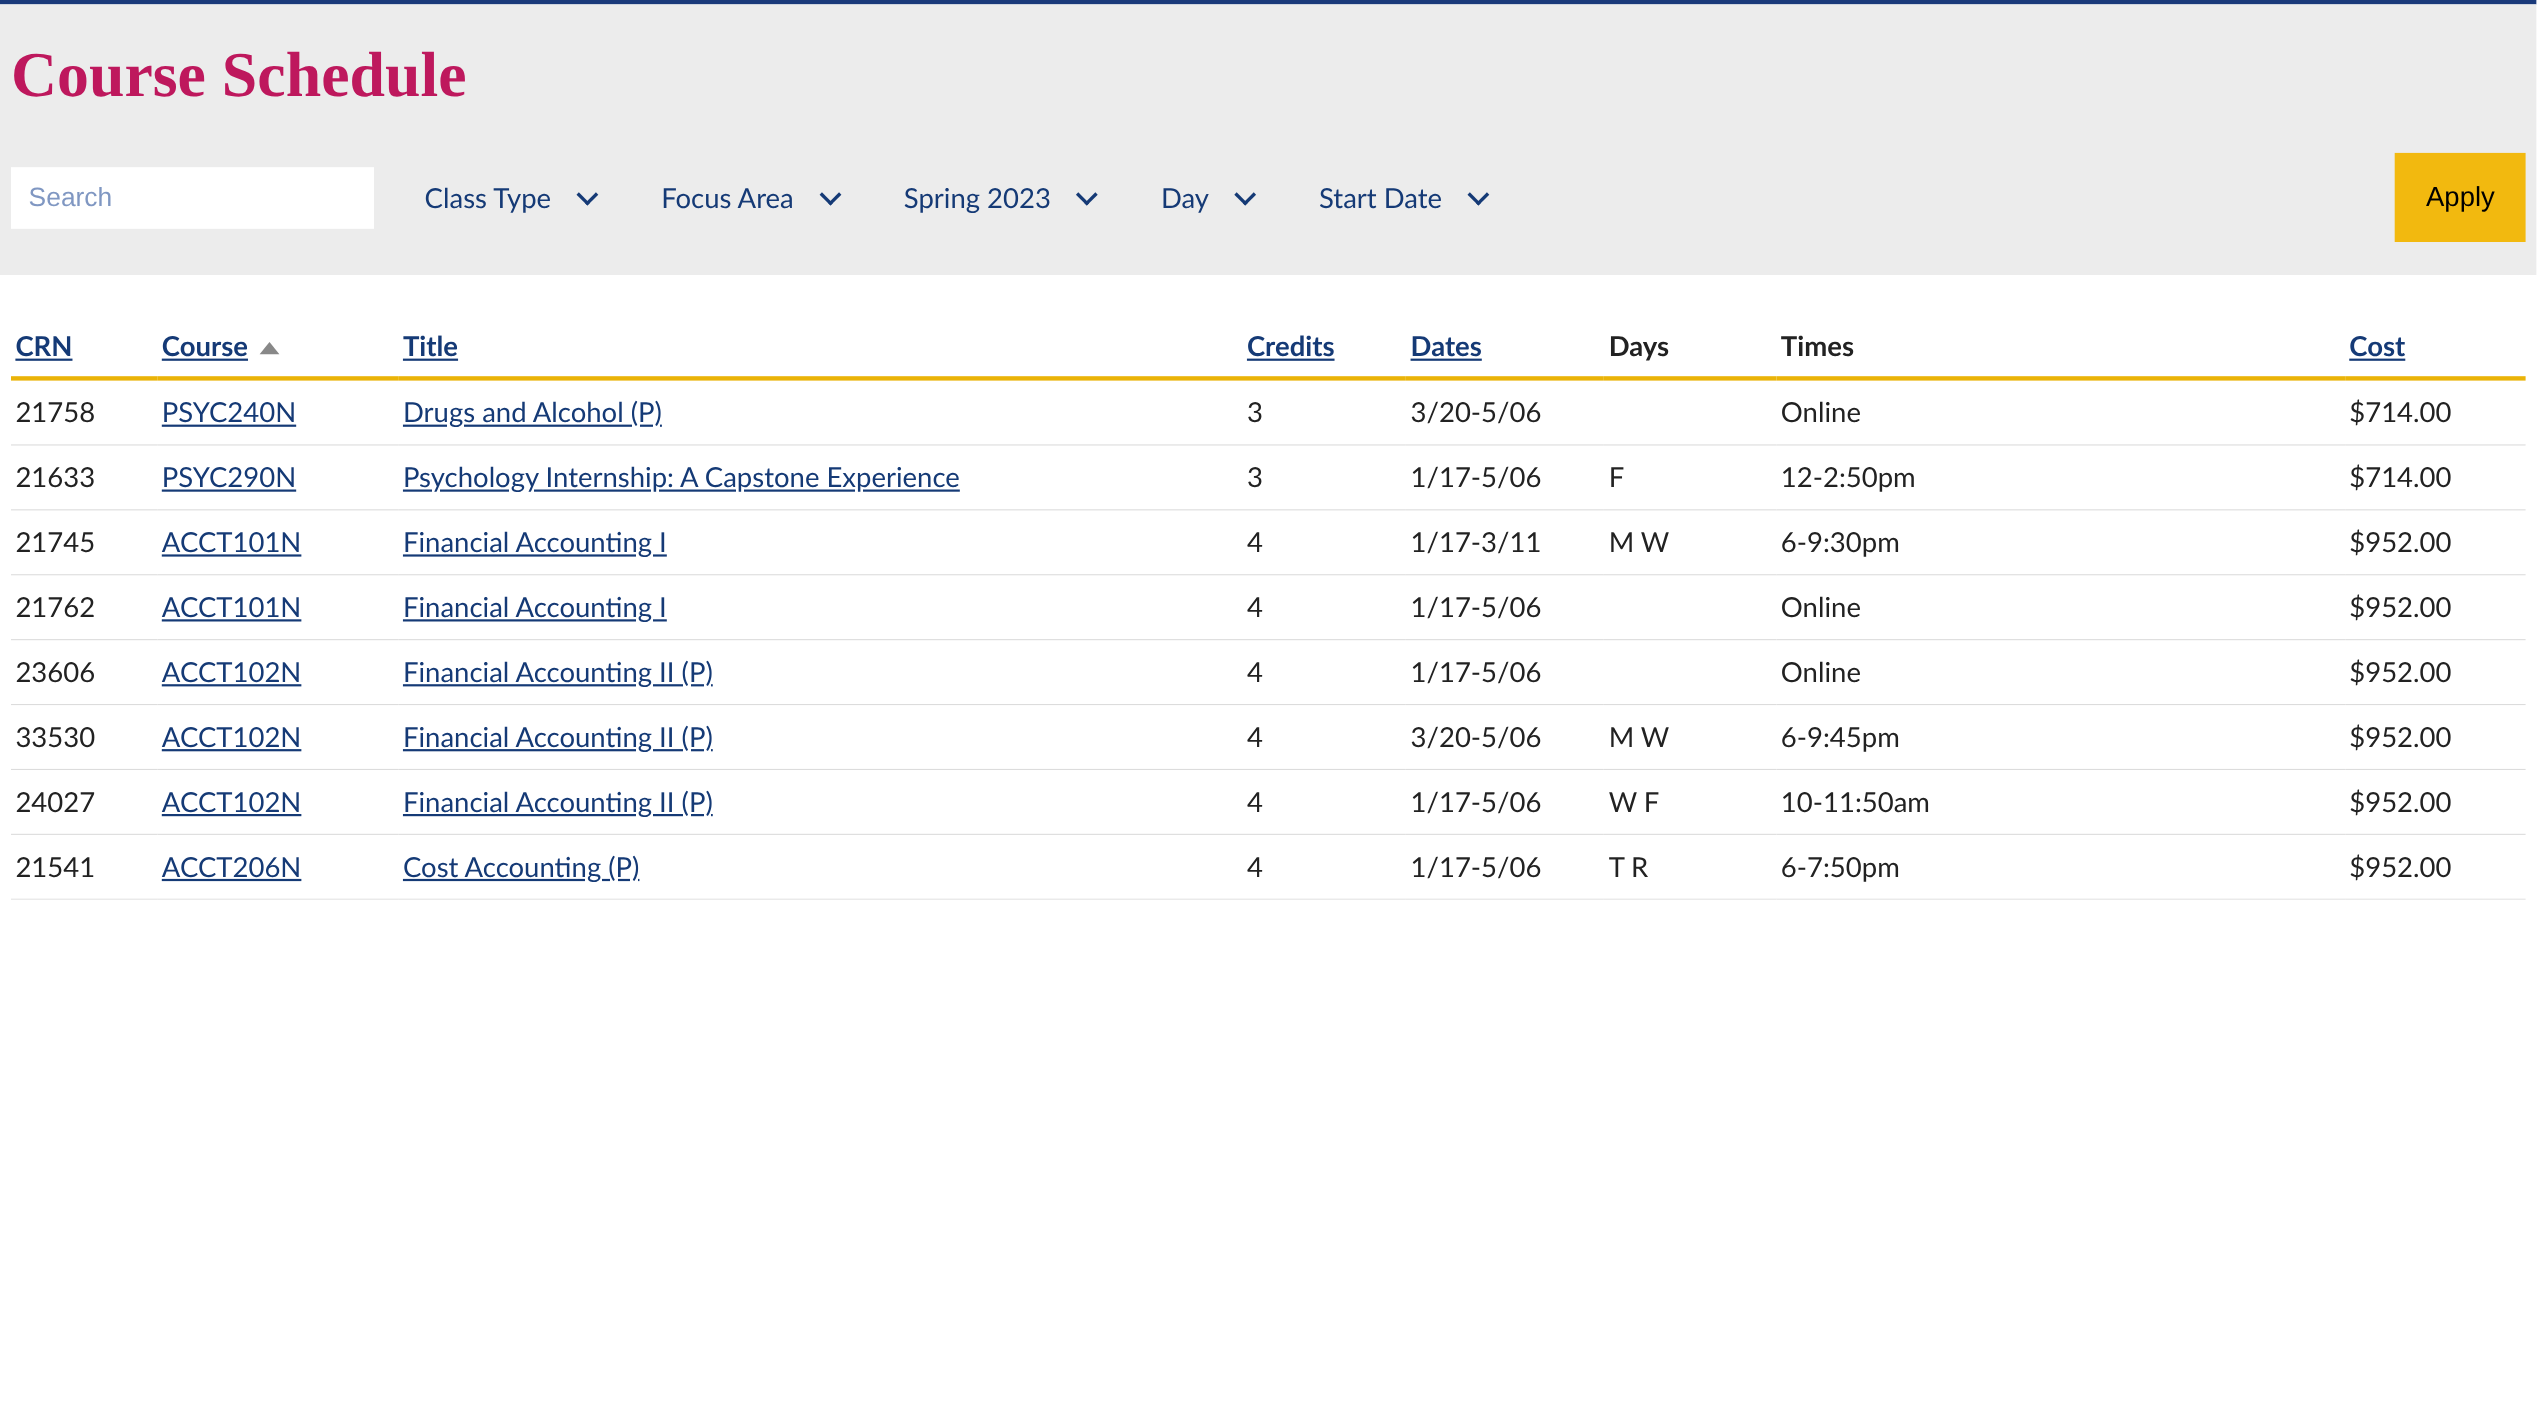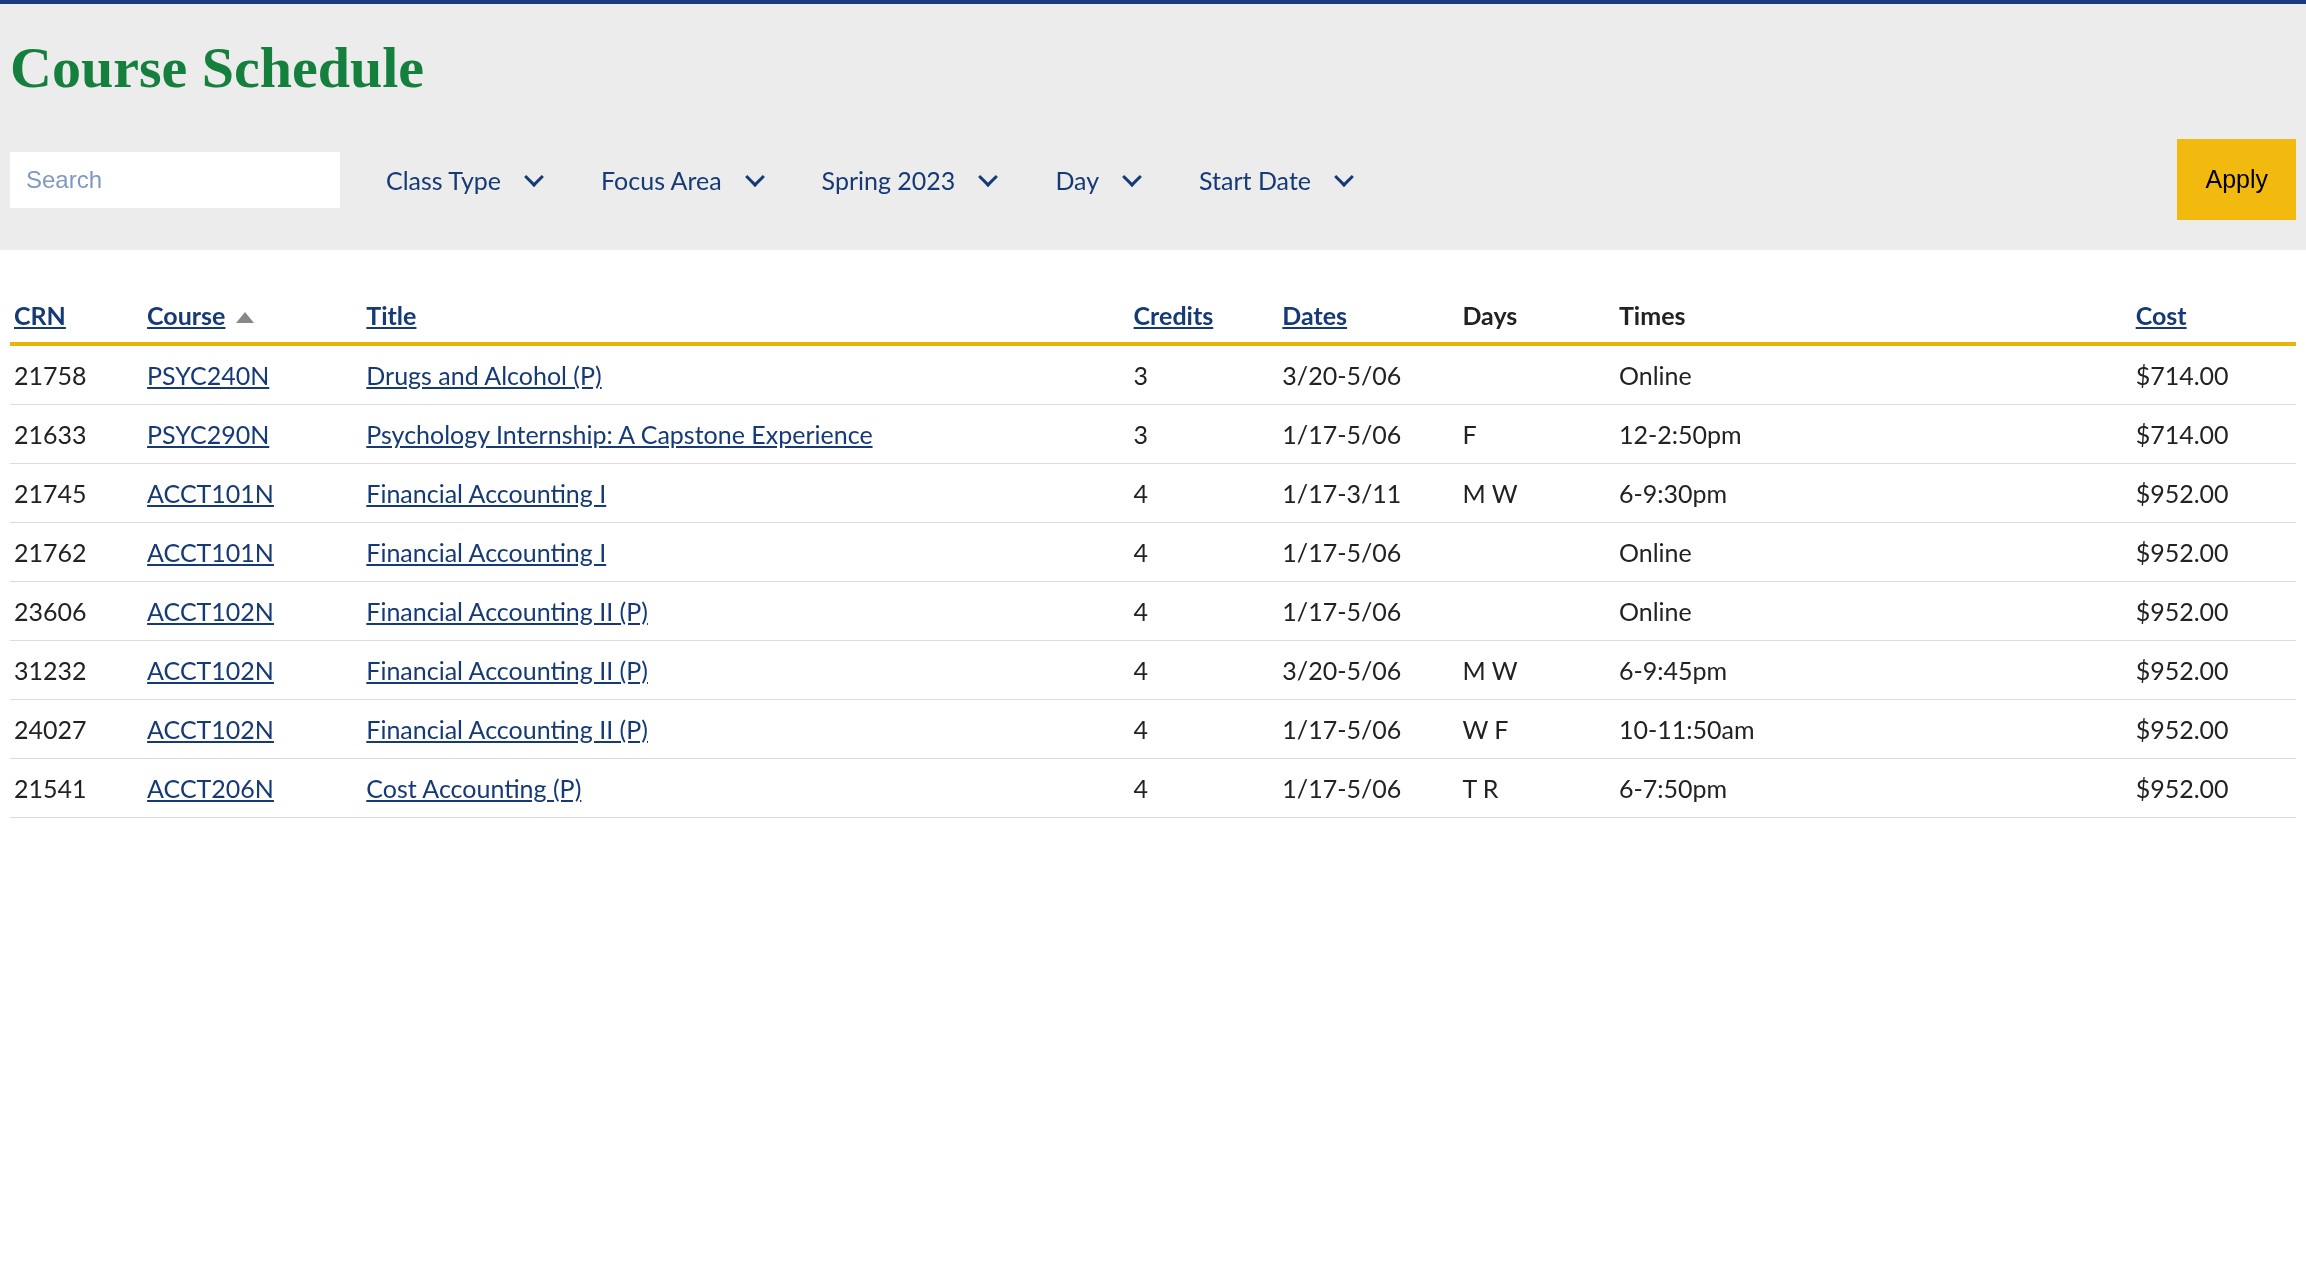--- a/index.html
+++ b/index.html
@@ -13,21 +13,21 @@
     height: 4px;
     background: #1a3a7a;
   }
   .header-area {
     background: #ececec;
     padding: 30px 10px 30px 10px;
   }
   h1 {
     font-family: Georgia, "Times New Roman", serif;
     font-weight: 700;
-    color: #15803d;
+    color: #be185d;
     font-size: 58px;
     margin-bottom: 38px;
     margin-left: 0;
   }
   .filter-bar {
     display: flex;
     align-items: center;
     gap: 32px;
   }
   .search-input {
@@ -240,21 +240,21 @@
           <td>23606</td>
           <td><a>ACCT102N</a></td>
           <td><a>Financial Accounting II (P)</a></td>
           <td>4</td>
           <td>1/17-5/06</td>
           <td></td>
           <td>Online</td>
           <td>$952.00</td>
         </tr>
         <tr>
-          <td>31232</td>
+          <td>33530</td>
           <td><a>ACCT102N</a></td>
           <td><a>Financial Accounting II (P)</a></td>
           <td>4</td>
           <td>3/20-5/06</td>
           <td>M W</td>
           <td>6-9:45pm</td>
           <td>$952.00</td>
         </tr>
         <tr>
           <td>24027</td>

